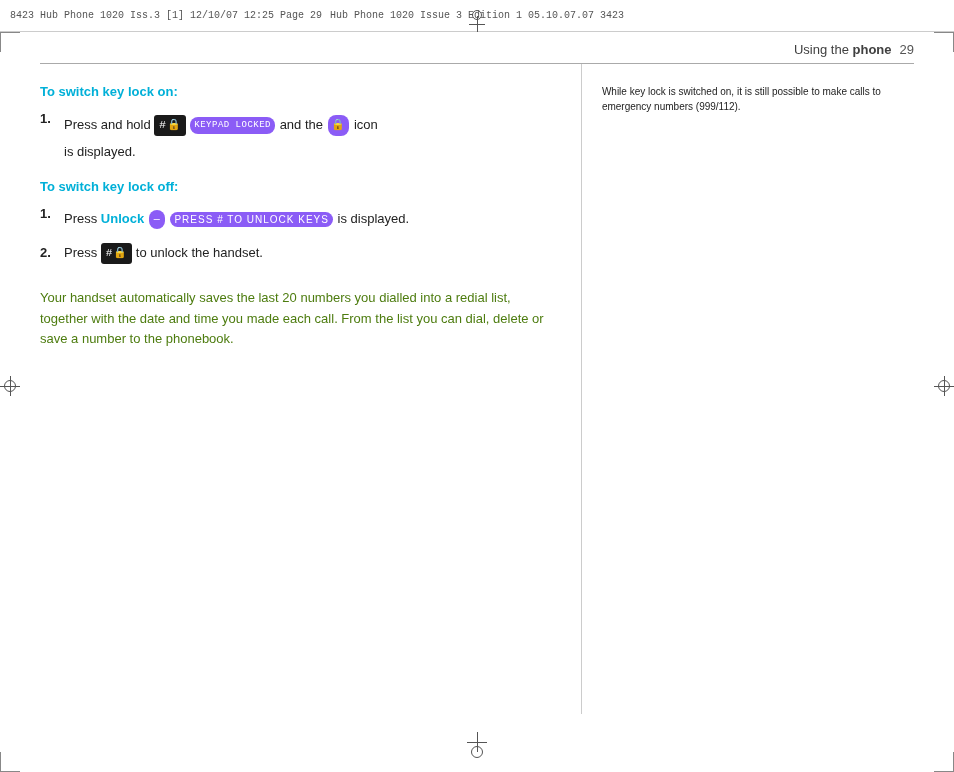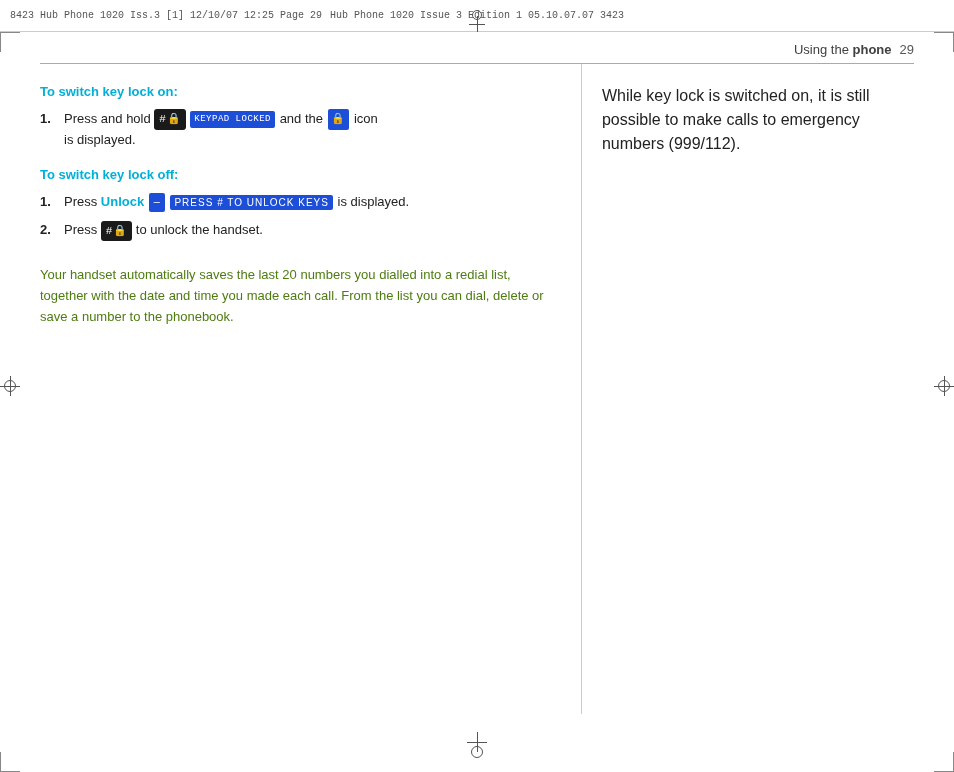--- a/index.html
+++ b/index.html
@@ -166,27 +166,27 @@
       font-size: 13px;
       line-height: 1.5;
       color: #222;
     }
 
     
     .key-chip {
       display: inline-flex;
       align-items: center;
       justify-content: center;
-      background: #1d4ed8;
+      background: #8b5cf6;
       color: #fff;
       font-family: 'Courier New', monospace;
       font-size: 10px;
       padding: 2px 5px;
-      border-radius: 2px;
-      margin: 0 1px;
+      border-radius: 8px;
+      margin: 6px 1px;
       vertical-align: middle;
     }
 
     .key-chip-wide {
       font-size: 9px;
       padding: 2px 4px;
       letter-spacing: 0.5px;
     }
 
     .key-chip-icon {
@@ -215,21 +215,21 @@
     }
 
     .redial-text {
       font-size: 13px;
       line-height: 1.6;
       color: #4d7c0f;
     }
 
     
     .note-text {
-      font-size: 16px;
+      font-size: 10px;
       color: #222;
       line-height: 1.5;
     }
 
     
     .corner-mark {
       position: absolute;
       width: 20px;
       height: 20px;
     }

